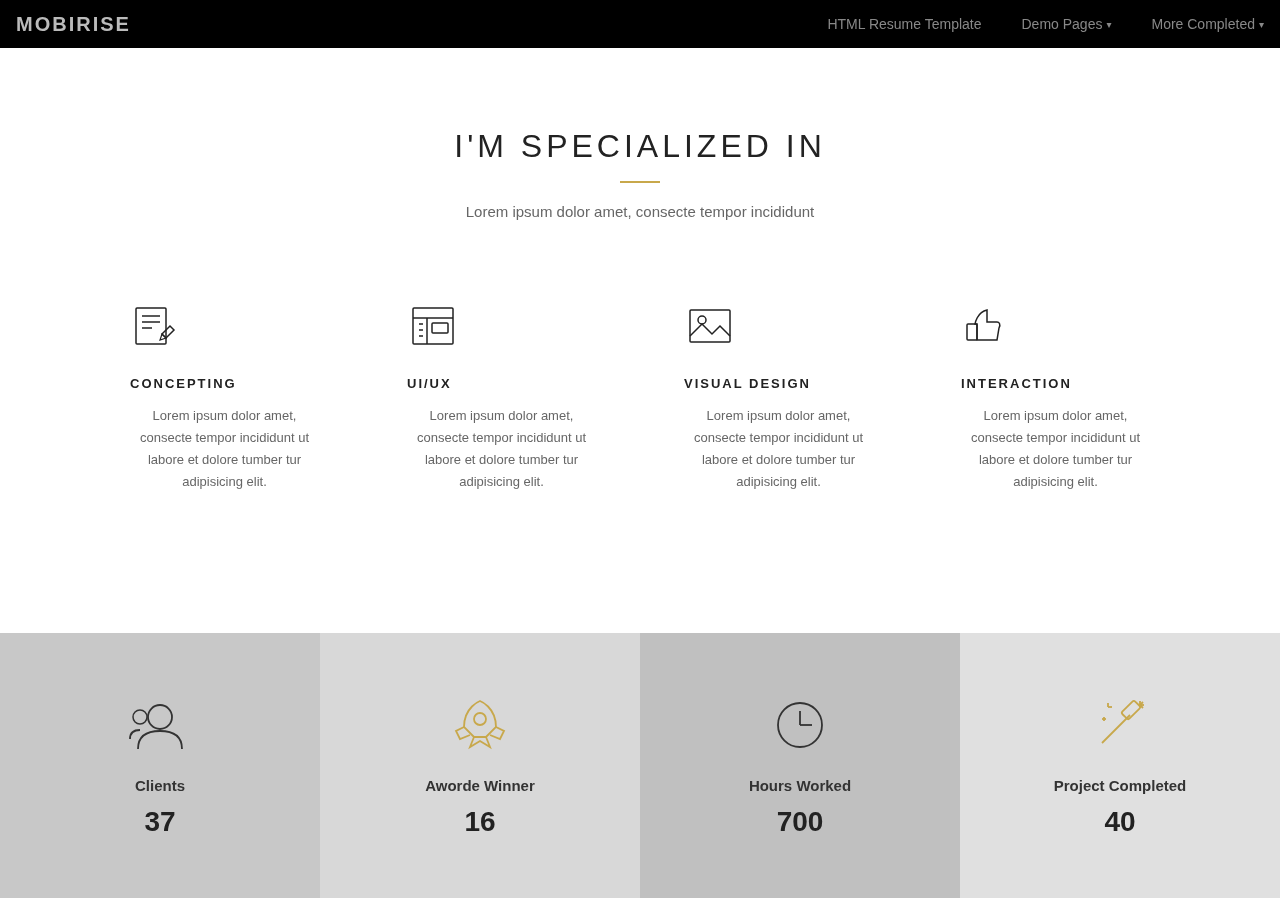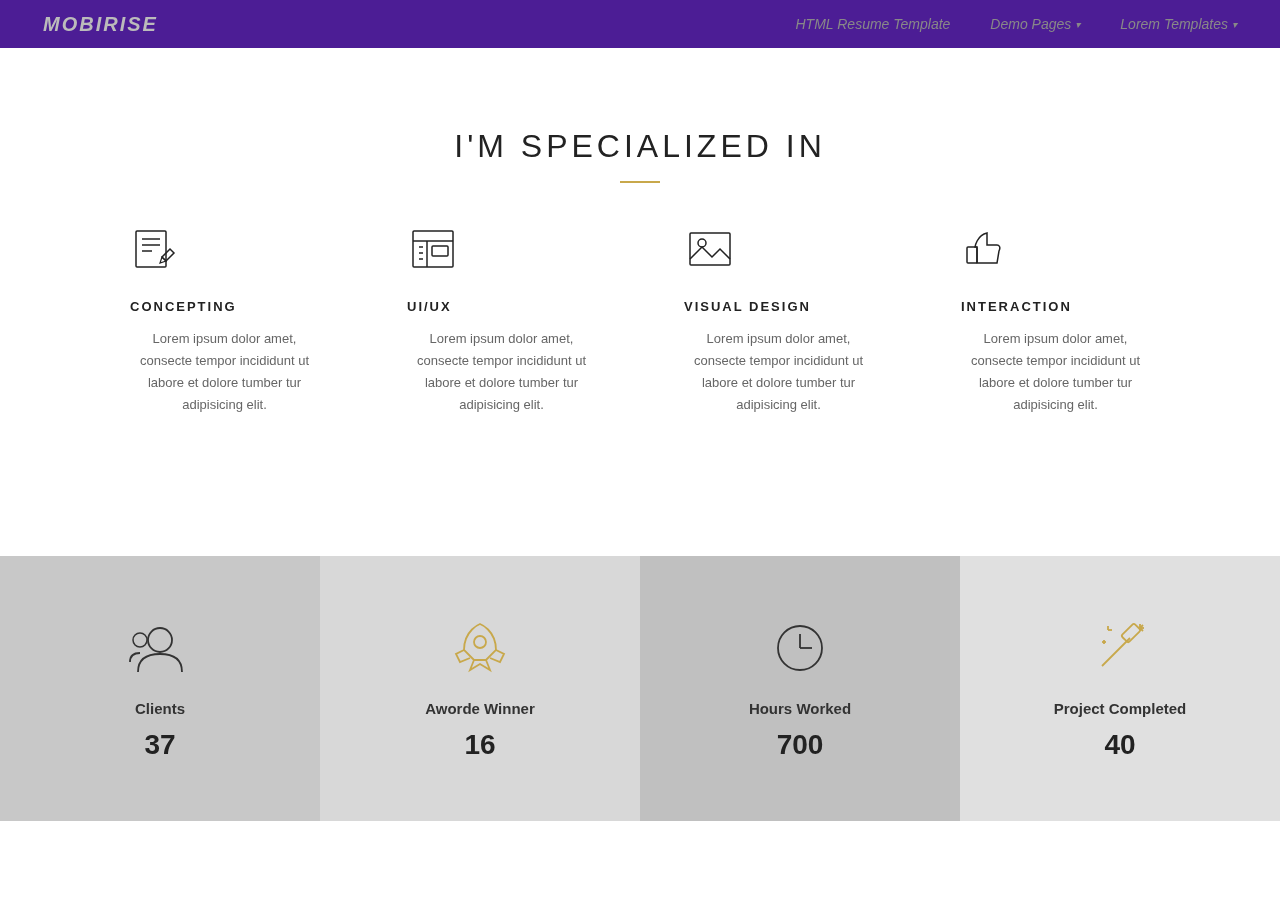--- a/index.html
+++ b/index.html
@@ -3,25 +3,24 @@
   <meta charset="utf-8">
   <style>
     * { margin: 0; padding: 0; box-sizing: border-box; }
     body { font-family: 'Arial', sans-serif; background: #fff; width: 1280px; min-height: 900px; }
 
     
     nav {
       display: flex;
       align-items: center;
       justify-content: space-between;
-      padding: 0 43px;
+      padding: 0 16px;
       height: 48px;
-      background: #4c1d95;
+      background: #000000;
       border-bottom: none;
-      font-style: italic;
     }
     .nav-logo {
       font-size: 20px;
       font-weight: bold;
       letter-spacing: 2px;
       color: #bbb;
       text-transform: uppercase;
     }
     .nav-links {
       display: flex;
@@ -141,29 +140,30 @@
   <div class="nav-logo">MOBIRISE</div>
   <div class="nav-links">
     <a class="nav-link">
       <span>HTML Resume Template</span>
     </a>
     <a class="nav-link">
       <span>Demo Pages</span>
       <span class="caret">▾</span>
     </a>
     <a class="nav-link">
-      <span>Lorem Templates</span>
+      <span>More Completed</span>
       <span class="caret">▾</span>
     </a>
   </div>
 </nav>
 
 <section class="specialized-section">
   <h2 class="specialized-title">I'M SPECIALIZED IN</h2>
   <div class="specialized-divider"></div>
+  <p class="specialized-subtitle">Lorem ipsum dolor amet, consecte tempor incididunt</p>
 
   <div class="skills-grid">
 
     <div class="skill-item">
       <svg class="skill-icon" viewBox="0 0 52 52" fill="none" stroke="#222" stroke-width="1.5">
         <rect x="6" y="8" width="30" height="36" rx="1"></rect>
         <line x1="12" y1="16" x2="30" y2="16"></line>
         <line x1="12" y1="22" x2="30" y2="22"></line>
         <line x1="12" y1="28" x2="22" y2="28"></line>
         <path d="M32 34 l8 -8 l4 4 l-8 8z" stroke="#222" stroke-width="1.5" fill="none"></path>

